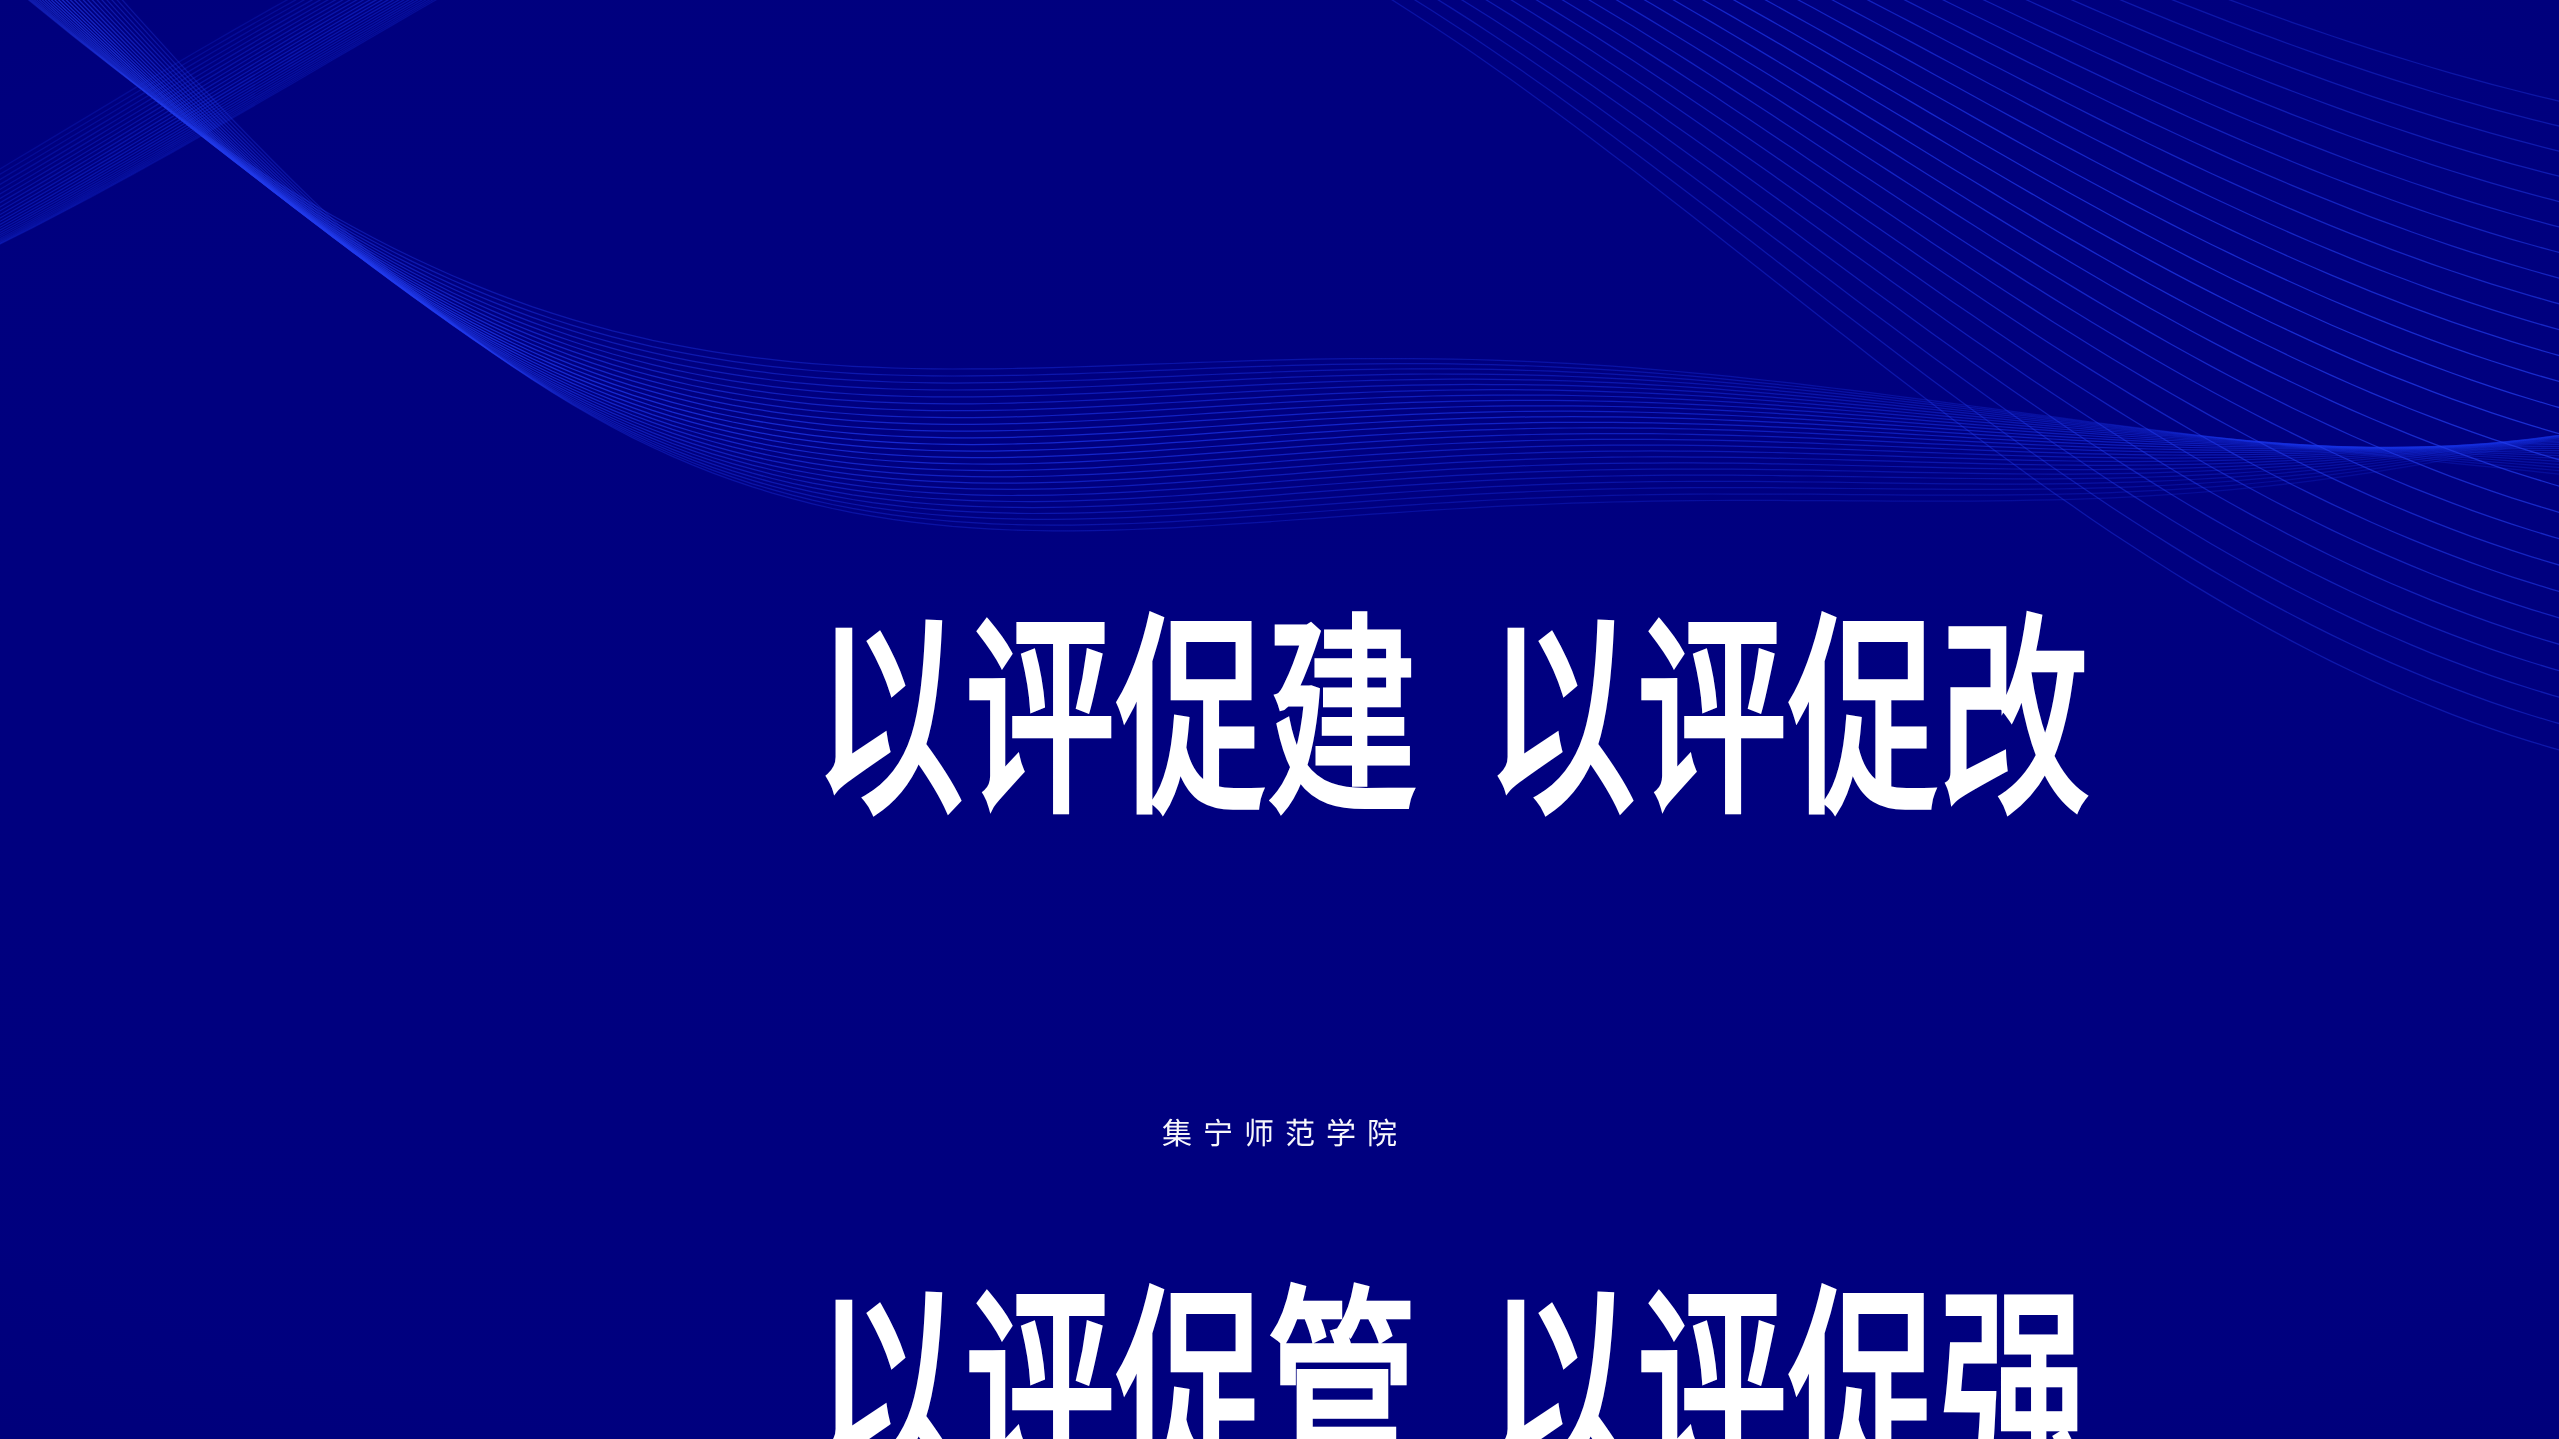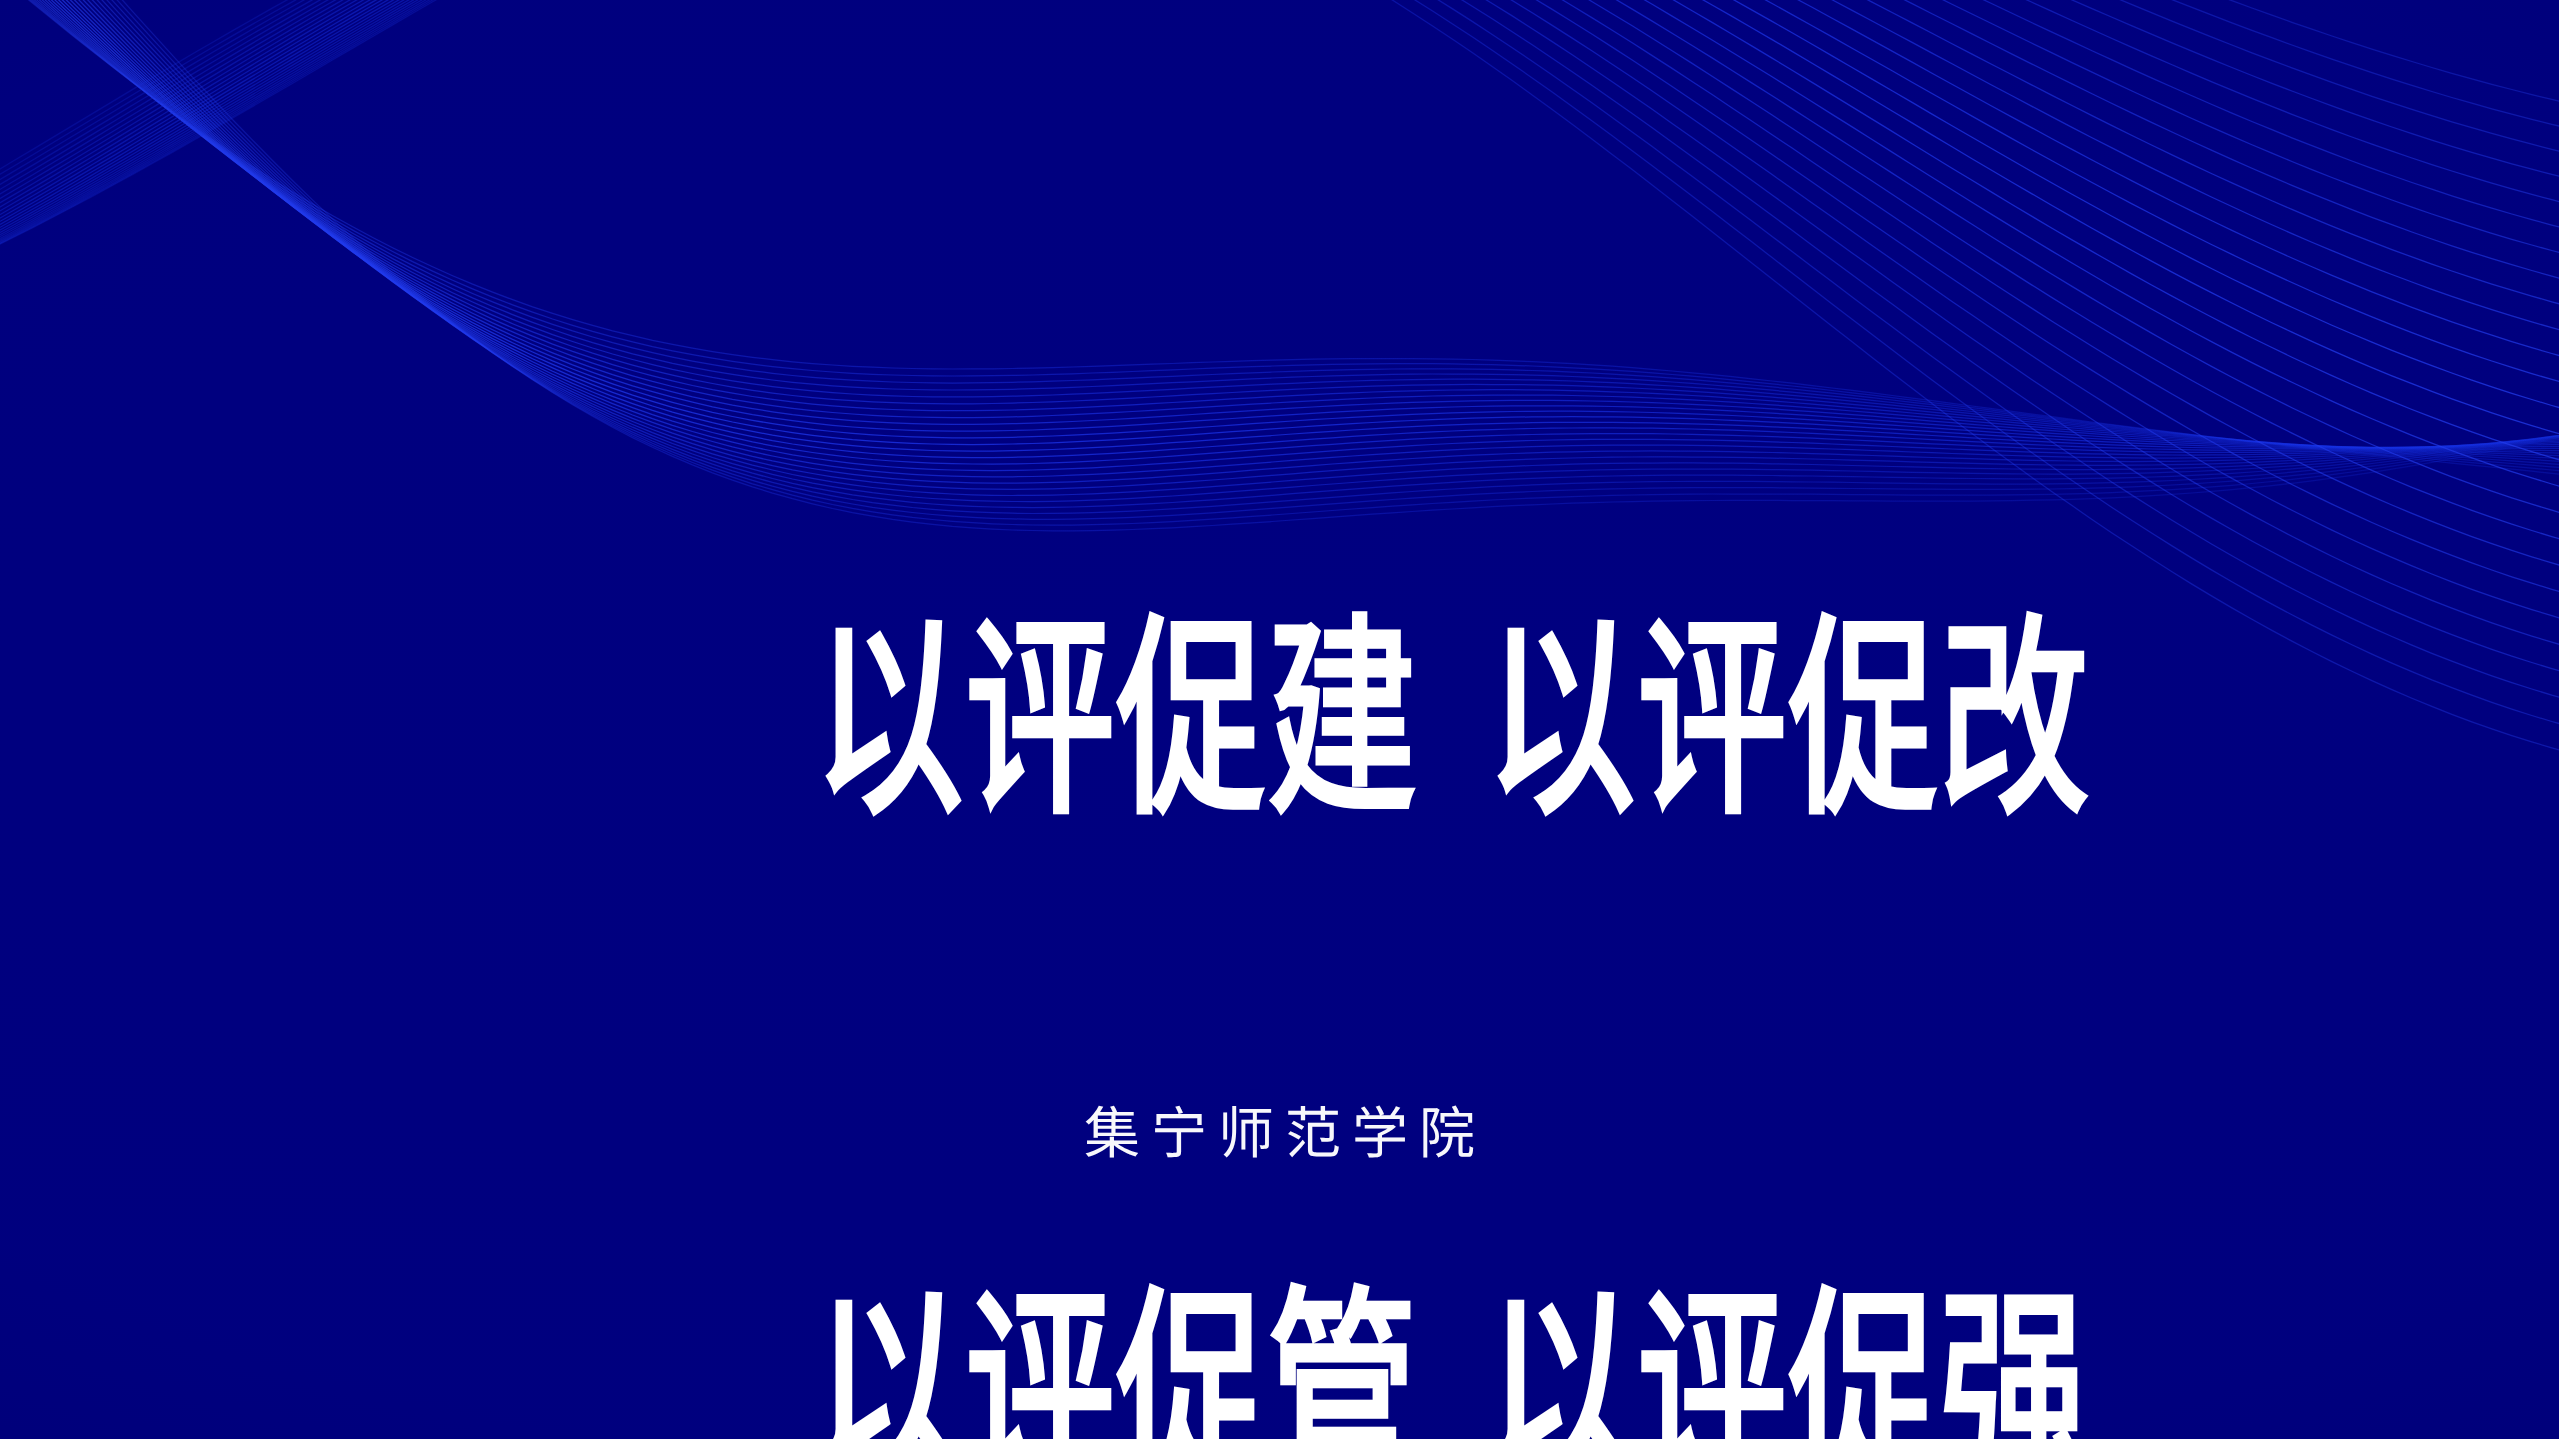--- a/index.html
+++ b/index.html
@@ -81,21 +81,21 @@
     left: 0;
     right: 0;
     top: 1098px;
     text-align: center;
   }
 
   .subtitle-line {
     color: #ffffff;
     font-family: "Liberation Sans", "DejaVu Sans", sans-serif;
     font-weight: 300;
-    font-size: 56px;
+    font-size: 30px;
     line-height: 72px;
     letter-spacing: 11px;
     text-indent: 11px;
     white-space: pre;
     opacity: 0.97;
   }
 </style>
 </head>
 <body>
 

